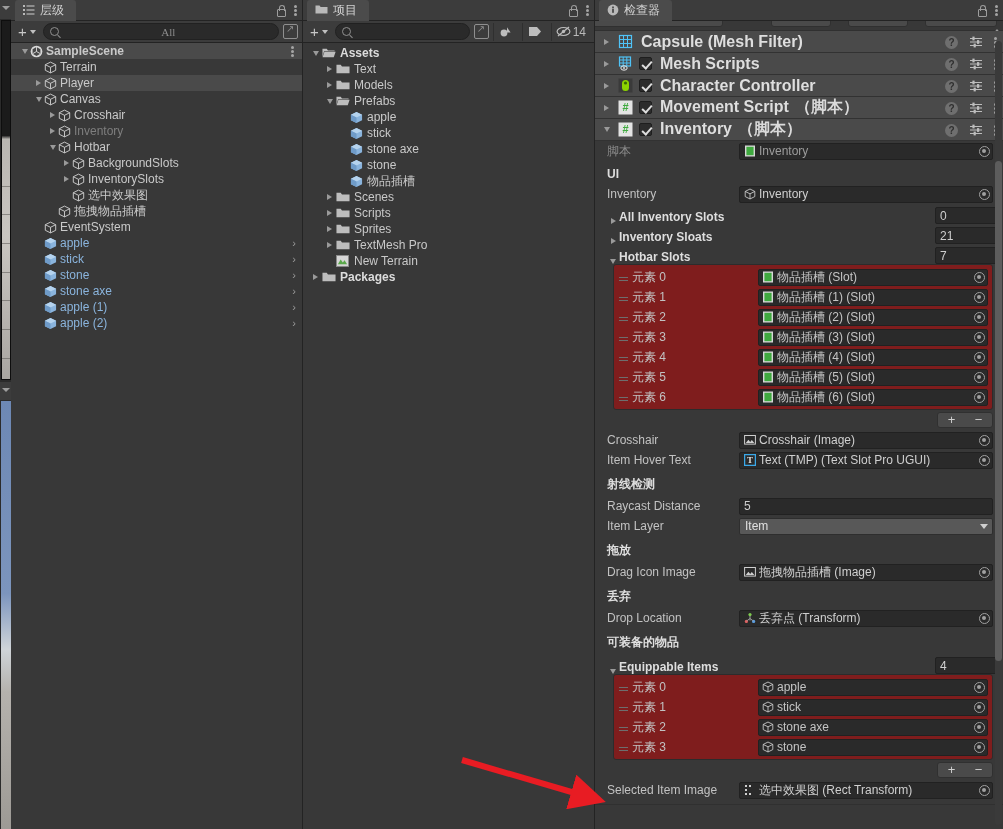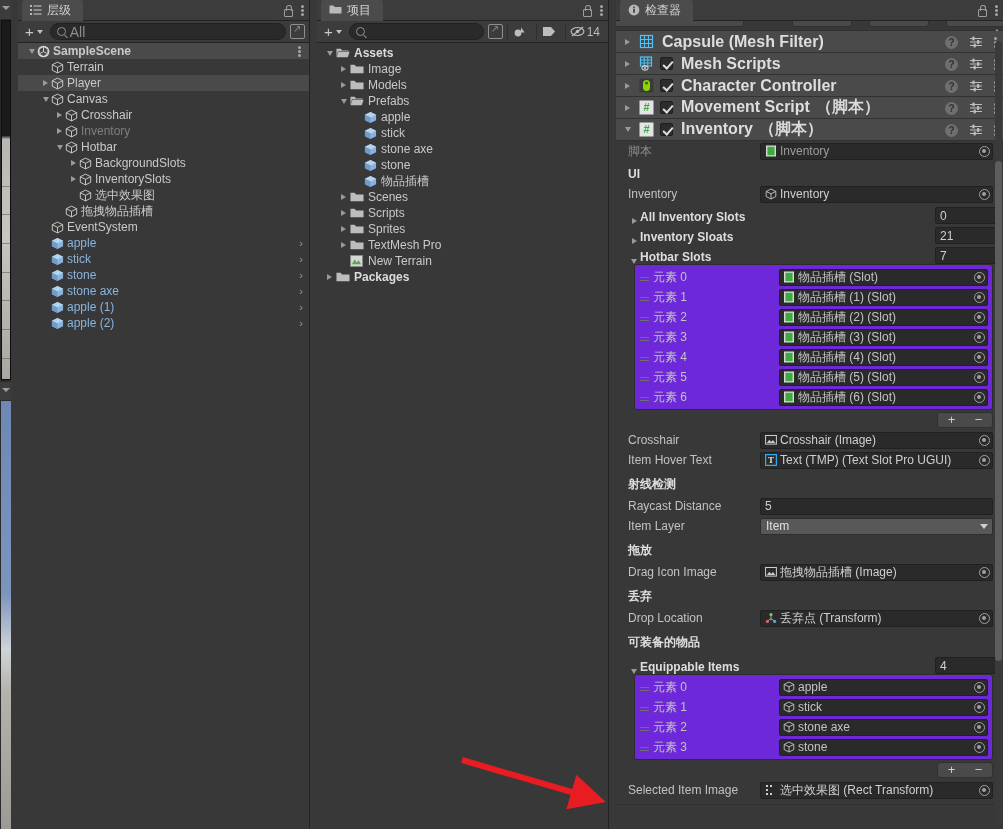--- a/index.html
+++ b/index.html
@@ -3,21 +3,21 @@
 <meta charset="utf-8">
 <style>
   * { box-sizing: border-box; margin:0; padding:0; }
   html,body{ background:#383838; }
   body{
     width:1003px; height:829px;
     font-family:"Liberation Sans","DejaVu Sans",sans-serif;
     font-size:12px; color:#c4c4c4;
     overflow:hidden; position:relative;
   }
-  .app{ position:absolute; inset:0; display:flex;gap:7px; }
+  .app{ position:absolute; inset:0; display:flex; }
 
   
   .edge-strip{ width:11px; height:829px; position:relative; background:#2b2b2b; flex:0 0 11px;}
   .edge-tabbar{ position:absolute; left:0; top:0; width:11px; height:19px; background:#3c3c3c; }
   .edge-tabbar .mini-arrow{
     position:absolute; left:2px; top:6px; width:0;height:0;
     border-left:4px solid transparent;border-right:4px solid transparent;border-top:4px solid #9d9d9d;
   }
   .edge-scene{
     position:absolute; left:1px; top:20px; width:10px; height:360px;
@@ -71,22 +71,23 @@
   .plusdd{ display:flex; align-items:center; gap:3px; padding:0 3px; height:18px;}
   .plus-glyph{ font-size:15px; color:#c8c8c8; line-height:12px; font-weight:400;}
   .caret-dn{ width:0;height:0;border-left:3.5px solid transparent;border-right:3.5px solid transparent;border-top:4px solid #c0c0c0;}
   .searchbox{
     flex:1; height:17px; background:#2a2a2a; border:1px solid #212121; border-radius:9px;
     display:flex; align-items:center; padding:0 4px 0 6px; gap:4px; min-width:0;
   }
   .search-ico{ width:9px;height:9px;border:1.3px solid #8f8f8f;border-radius:50%; position:relative; flex:0 0 9px;}
   .search-ico:after{content:"";position:absolute;right:-3px;bottom:-2px;width:4px;height:1.3px;background:#8f8f8f;transform:rotate(45deg);}
   .searchbox input{
-    background:transparent;border:none;outline:none;color:#b4b4b4;font-size:14px;flex:1;min-width:0;
-    font-family:Liberation Sans, sans-serif;
+    background:transparent;border:none;outline:none;color:#b4b4b4;font-size:11px;flex:1;min-width:0;
+    font-family:Liberation Serif, serif;
+    text-align:center;
   }
   .searchbox input::placeholder{ color:#8d8d8d;}
   .popout{
     width:15px;height:15px;border:1.2px solid #8f8f8f;border-radius:2px;position:relative;flex:0 0 15px;
   }
   .popout:after{ content:"\2197"; position:absolute; left:2px; top:-2px; font-size:10px; color:#8f8f8f;}
   .tb-btn{ width:25px;height:18px;display:flex;align-items:center;justify-content:center;border-left:1px solid #2f2f2f;}
 
   
   .hierarchy{ width:292px; flex:0 0 292px; border-right:1px solid #232323;}
@@ -161,21 +162,21 @@
   .objdot:after{content:"";position:absolute;left:2.2px;top:2.2px;width:4.2px;height:4.2px;border-radius:50%;background:#a0a0a0;}
   .sec-head{ font-weight:bold; font-size:12px; color:#dedede; padding:6px 0 3px 12px;}
   .foldrow{ display:flex; align-items:flex-end; height:20px; padding:0 4px 0 2px;}
   .foldrow .tw{ width:12px;flex:0 0 12px;display:flex;align-items:center;justify-content:center;}
   .foldrow .lbl{ flex:0 0 120px; font-weight:bold; font-size:12px; color:#dedede;}
   .sizefield{
     width:64px; height:17px; background:#2a2a2a; border:1px solid #212121; border-radius:2px;
     color:#cfcfcf; font-size:12px; display:flex; align-items:center; padding-left:4px; margin-left:auto;
   }
   .arrbox{
-    margin:0 10px 0 18px; border:1px solid #2c2c2c; border-radius:3px; background:#6d28d9; padding:2px 0;
+    margin:0 10px 0 18px; border:1px solid #2c2c2c; border-radius:3px; background:#7f1d1d; padding:2px 0;
   }
   .arow{ display:flex; align-items:center; height:20px; padding:0 4px 0 0;}
   .grip{ width:18px; flex:0 0 18px; display:flex; align-items:center; justify-content:center;}
   .grip i{ display:block; width:9px; height:1px; background:#6e6e6e; box-shadow:0 3px 0 #6e6e6e;}
   .aidx{ flex:0 0 126px; font-size:12px; color:#c2c2c2;}
   .afield{
     flex:1; height:17px; background:#2a2a2a; border:1px solid #212121; border-radius:2px;
     display:flex; align-items:center; padding:0 2px 0 3px; gap:3px; min-width:0;
   }
   .plusminus{
@@ -565,21 +566,21 @@
           <span class="pname bold">Assets</span>
         </div>
         <div class="prow">
           <span style="display:inline-block;width:20px;flex:0 0 20px"></span>
           <span class="tw">
             <span class="tw-r"></span>
           </span>
           <span class="folder" style="margin-right:4px;"><svg width="14" height="12" viewBox="0 0 15 12">
               <path d="M0.5 1.5h4.6l1.3 1.7h8.1v7.3h-14z" fill="#bdbdbd"></path>
             </svg></span>
-          <span class="pname">Image</span>
+          <span class="pname">Text</span>
         </div>
         <div class="prow">
           <span style="display:inline-block;width:20px;flex:0 0 20px"></span>
           <span class="tw">
             <span class="tw-r"></span>
           </span>
           <span class="folder" style="margin-right:4px;"><svg width="14" height="12" viewBox="0 0 15 12">
               <path d="M0.5 1.5h4.6l1.3 1.7h8.1v7.3h-14z" fill="#bdbdbd"></path>
             </svg></span>
           <span class="pname">Models</span>

